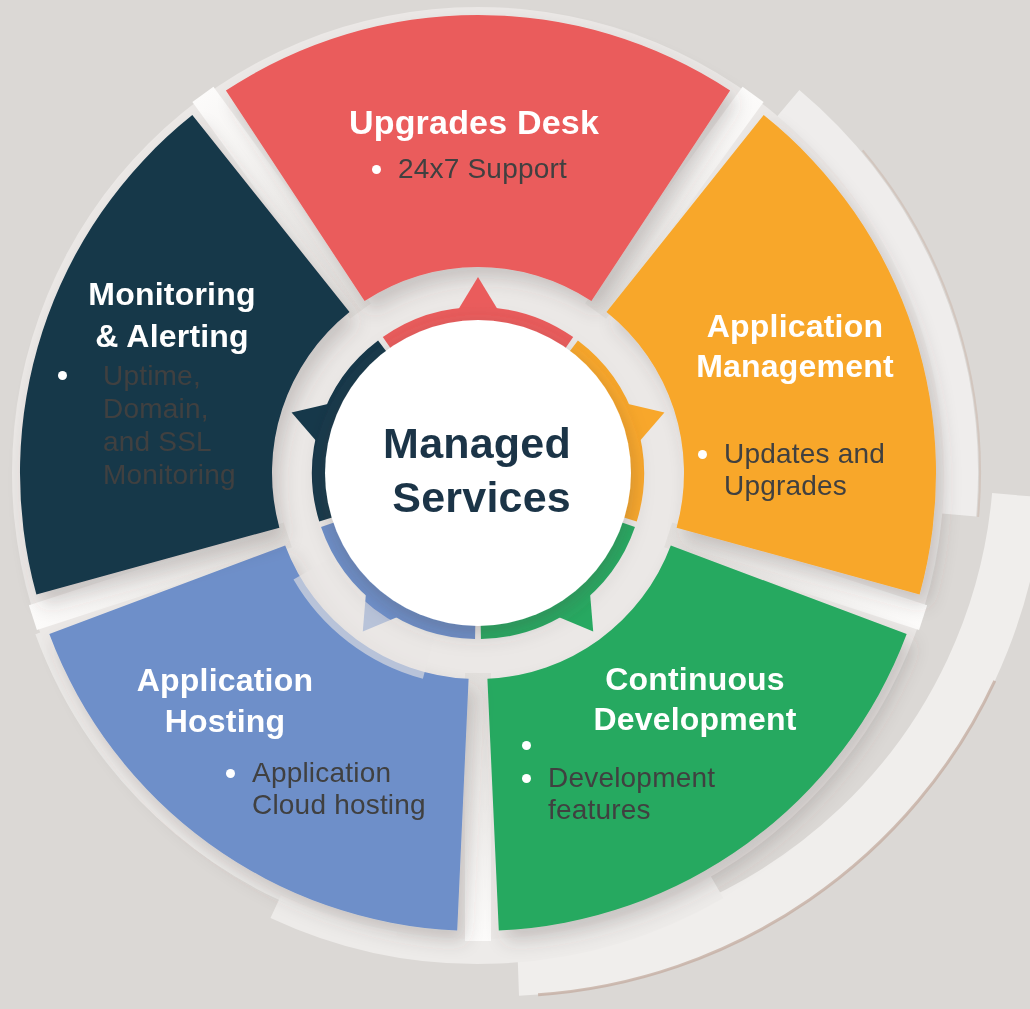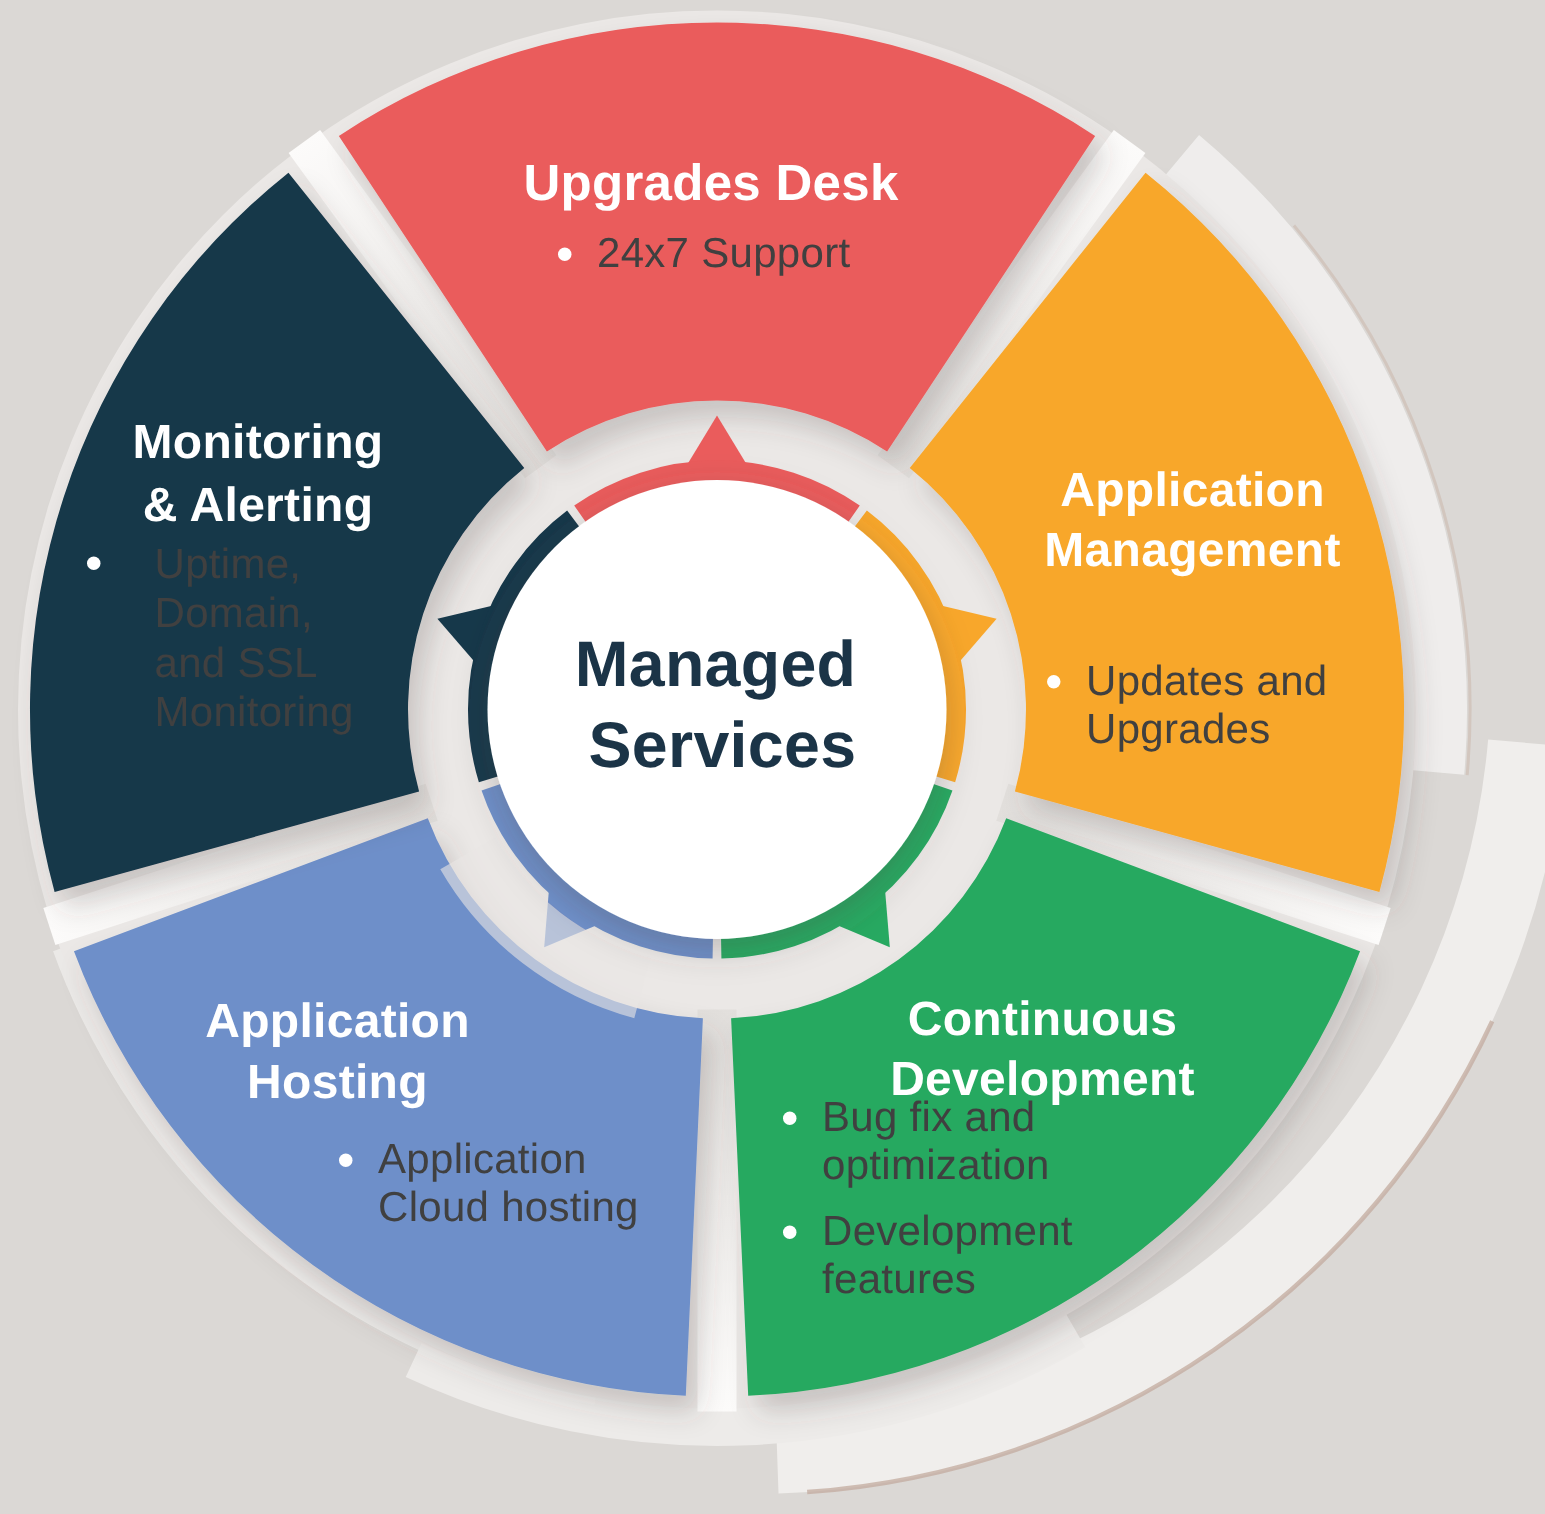--- a/index.html
+++ b/index.html
@@ -113,22 +113,20 @@
       <span class="btext">Updates and
 Upgrades</span>
     </div>
   </div>
 
   <div class="seg-title" id="cd-title">Continuous
 Development</div>
   <div class="bullets" id="cd-bullets">
     <div class="bullet">
       <span class="dot"></span>
-      <span class="btext">Bug fix and
-optimization</span>
     </div>
     <div class="bullet">
       <span class="dot"></span>
       <span class="btext">Development
 features</span>
     </div>
   </div>
 
   <div class="seg-title" id="ah-title">Application
 Hosting</div>

